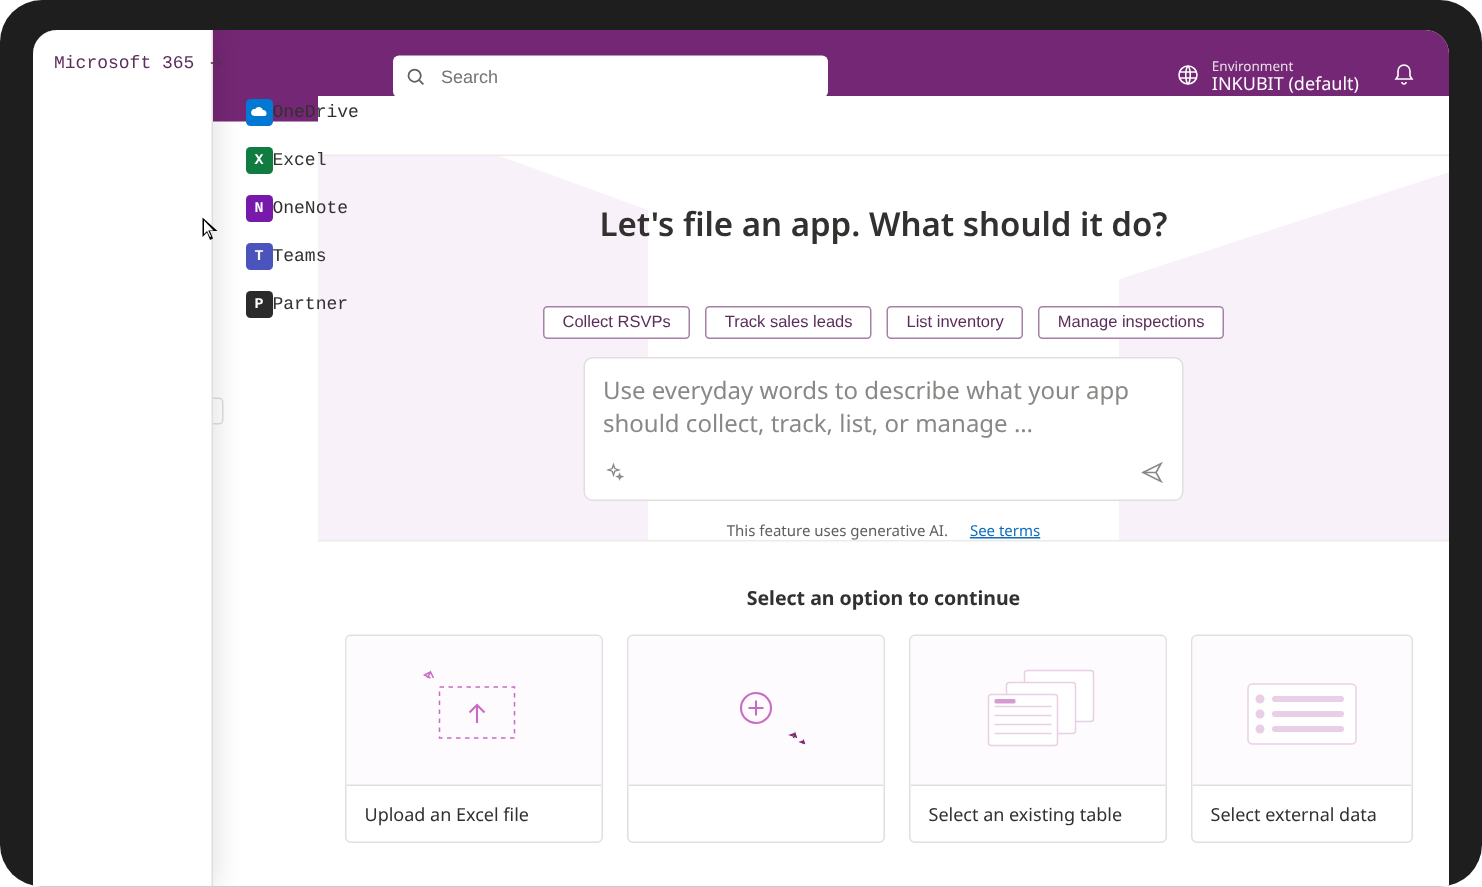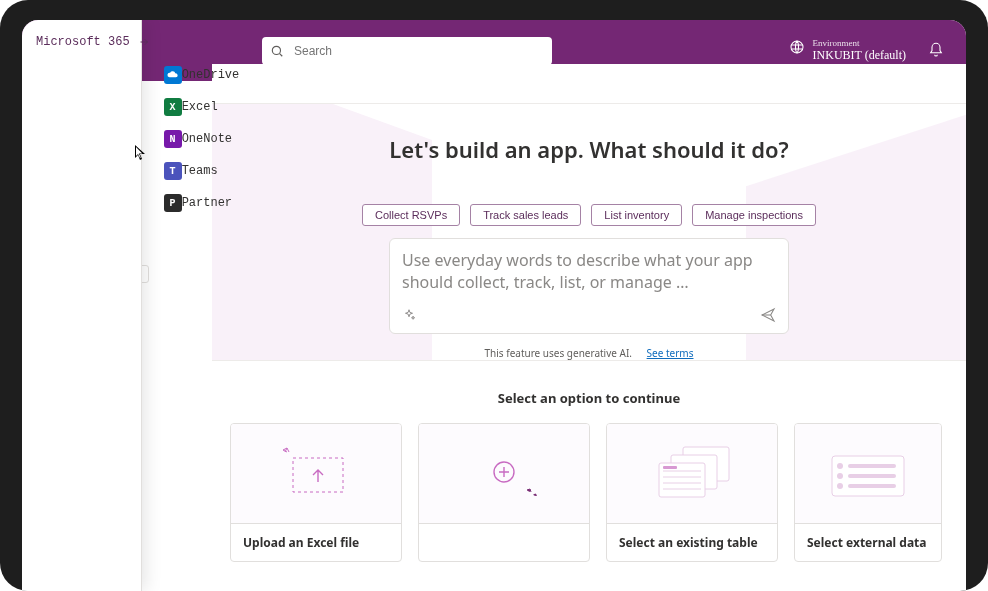--- a/index.html
+++ b/index.html
@@ -66,23 +66,22 @@
     background: transparent;
   }
   .header-right {
     margin-left: auto;
     display: flex;
     align-items: center;
     gap: 22px;
     padding-right: 22px;
   }
   .env {
-    display: flex; gap: 8px;
+    display: flex; align-items: center; gap: 8px;
     line-height: 1.1;
-    font-family: Liberation Serif, serif;
   }
   .env small { font-size: 9px; opacity: .85; display:block;}
   .env .name { font-size: 12px; }
 
   
   .flyout {
     position: absolute;
     top: 0; left: 0;
     width: 120px;
     height: 100%;
@@ -264,21 +263,21 @@
   .card .thumb{
     height:100px;
     background:#fdfbfe;
     border-bottom:1px solid var(--card-border);
     display:flex;align-items:center;justify-content:center;
     color:#b96bb4;
   }
   .card .label{
     padding:10px 12px;
     font-size:12px;
-    font-weight:700;
+    font-weight:400;
   }
 
   
   svg{display:block;}
   .cursor-ptr{
     position:absolute; top:124px; left:112px;
     z-index:6;
   }
 </style>
 </head>
@@ -389,21 +388,21 @@
           <path fill="#000" d="M1 1l0 13 3-3 2 5 2-1-2-5 5 0z"></path>
           <path fill="#fff" d="M2 3l0 9 2-2 2 4 .8-.4-2-4 3.5 0z"></path>
         </svg>
     </span>
 
     <div class="main">
       <div class="subheader"></div>
 
       <div class="canvas">
         <section class="hero">
-          <h1>Let's build an app. What should it do?</h1>
+          <h1>Let's file an app. What should it do?</h1>
           <div class="chips">
             <button class="chip">Collect RSVPs</button>
             <button class="chip">Track sales leads</button>
             <button class="chip">List inventory</button>
             <button class="chip">Manage inspections</button>
           </div>
 
           <div class="prompt">
             <div class="ph">Use everyday words to describe what your app should collect, track, list, or manage …</div>
             <div class="prompt-row">

